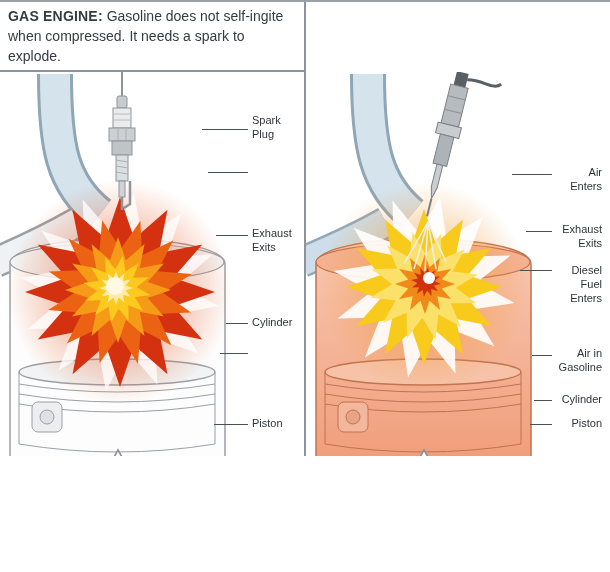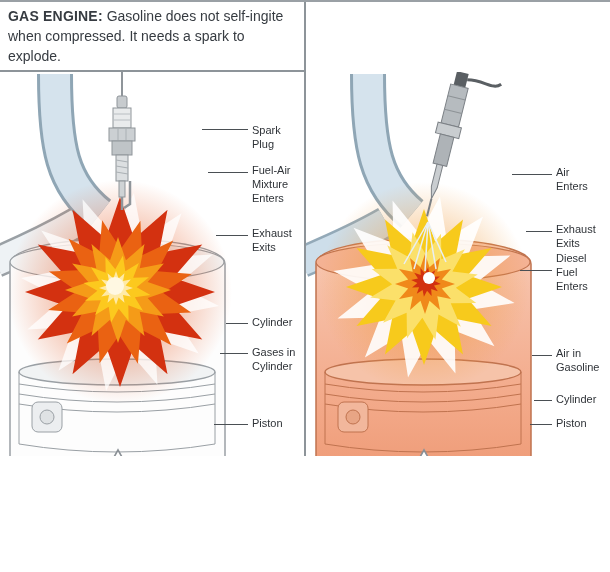--- a/index.html
+++ b/index.html
@@ -10,21 +10,21 @@
   .divider { position:absolute; left:304px; top:0; width:2px; height:572px; background:#8d9499; }
   .panel { position:absolute; top:0; height:572px; width:304px; }
   .panel.left { left:0; }
   .panel.right { left:306px; }
   .panel-header { height:70px; padding:5px 8px 0 8px; border-bottom:2px solid #8d9499;
                   font-size:14px; line-height:1.42; color:#363b41; }
   .panel-title { font-weight:bold; letter-spacing:.2px; }
   .illus-wrap { position:absolute; top:70px; left:0; right:0; bottom:0; }
   svg.illus { position:absolute; left:0; top:0; width:300px; height:502px; }
   .lbl { position:absolute; font-size:11px; line-height:1.25; color:#2f3338; width:52px; }
-  .lbl-r { width:46px; }
+  .lbl-r { width:46px;text-align:right; }
   .leader { position:absolute; height:0; border-top:1.2px solid #4a4f54; }
 </style>
 </head>
 <body>
 
 <div class="stage">
 
   <div class="panel left">
     <div class="panel-header">
       <span class="panel-title">GAS ENGINE:</span>
@@ -92,33 +92,31 @@
           <rect x="112" y="69" width="20" height="14" fill="#bfc4c7" stroke="#8f959a"></rect>
           <rect x="116" y="83" width="12" height="26" fill="#dcdfe1" stroke="#8f959a"></rect>
           <path d="M116,88 L128,90 M116,94 L128,96 M116,100 L128,102" stroke="#aab0b4"></path>
           <rect x="119" y="109" width="6" height="16" fill="#cfd3d5" stroke="#8f959a"></rect>
           <line x1="122" y1="125" x2="122" y2="138" stroke="#8f959a" stroke-width="2.5"></line>
           <path d="M130,109 L130,132 L124,136" fill="none" stroke="#8f959a" stroke-width="2.5"></path>
         </g>
       </svg>
 
       <div class="leader" style="left:202px;top:57px;width:46px"></div>
-      <div class="lbl" style="left:252px;top:52px">Spark Plug</div>
+      <div class="lbl" style="left:252px;top:42px">Spark Plug</div>
 
       <div class="leader" style="left:208px;top:100px;width:40px"></div>
-      <div class="lbl" style="left:252px;top:92px">Fuel-Air Mixture Enters</div>
 
       <div class="leader" style="left:216px;top:163px;width:32px"></div>
       <div class="lbl" style="left:252px;top:155px">Exhaust Exits</div>
 
       <div class="leader" style="left:226px;top:251px;width:22px"></div>
       <div class="lbl" style="left:252px;top:244px">Cylinder</div>
 
       <div class="leader" style="left:220px;top:281px;width:28px"></div>
-      <div class="lbl" style="left:252px;top:274px">Gases in Cylinder</div>
 
       <div class="leader" style="left:214px;top:352px;width:34px"></div>
       <div class="lbl" style="left:252px;top:345px">Piston</div>
     </div>
   </div>
 
   <div class="panel right">
 
     <div class="illus-wrap">
       <svg class="illus" viewBox="0 0 300 502">
@@ -194,21 +192,21 @@
         </g>
       </svg>
 
       <div class="leader" style="left:206px;top:102px;width:40px"></div>
       <div class="lbl lbl-r" style="left:250px;top:94px">Air Enters</div>
 
       <div class="leader" style="left:220px;top:159px;width:26px"></div>
       <div class="lbl lbl-r" style="left:250px;top:151px">Exhaust Exits</div>
 
       <div class="leader" style="left:214px;top:198px;width:32px"></div>
-      <div class="lbl lbl-r" style="left:250px;top:180px">Diesel Fuel Enters</div>
+      <div class="lbl lbl-r" style="left:250px;top:192px">Diesel Fuel Enters</div>
 
       <div class="leader" style="left:226px;top:283px;width:20px"></div>
       <div class="lbl lbl-r" style="left:250px;top:275px">Air in Gasoline</div>
 
       <div class="leader" style="left:228px;top:328px;width:18px"></div>
       <div class="lbl lbl-r" style="left:250px;top:321px">Cylinder</div>
 
       <div class="leader" style="left:224px;top:352px;width:22px"></div>
       <div class="lbl lbl-r" style="left:250px;top:345px">Piston</div>
     </div>

